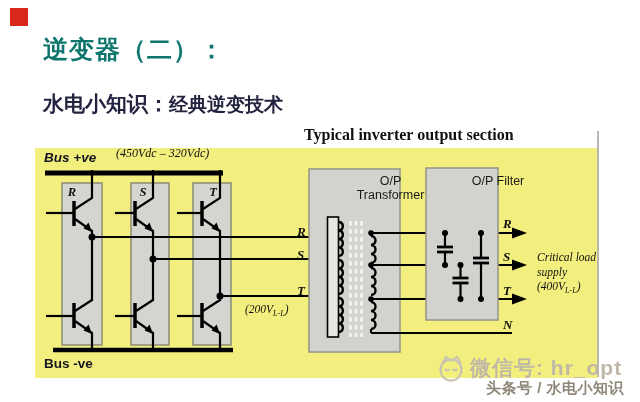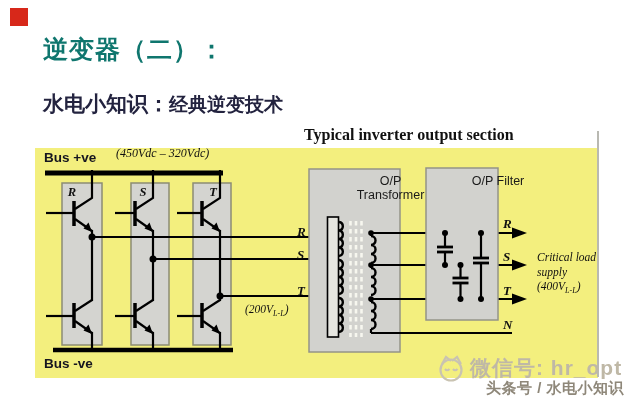--- a/index.html
+++ b/index.html
@@ -185,21 +185,21 @@
 
     <g stroke="#c9c3b2" stroke-width="2.2" fill="none" transform="translate(437,356)">
       <circle cx="14" cy="14" r="10.5"></circle>
       <polyline points="5,8 9,1 14,5"></polyline>
       <polyline points="15,5 20,1 24,8"></polyline>
       <path d="M8 13 q2 2.5 4.5 0"></path>
       <path d="M16 13 q2 2.5 4.5 0"></path>
     </g>
   </svg>
 
-  <div class="abs bus-label" style="left:44px;top:150px;">Bus +ve</div>
+  <div class="abs bus-label" style="left:44px;top:150px;font-style:italic;">Bus +ve</div>
   <div class="abs bus-label" style="left:44px;top:356px;">Bus -ve</div>
   <div class="abs ser-i" style="left:116px;top:146px;font-size:12px;">(450Vdc – 320Vdc)</div>
 
   <div class="abs tr-lab" style="left:64px;top:185px;">R</div>
   <div class="abs tr-lab" style="left:135px;top:185px;">S</div>
   <div class="abs tr-lab" style="left:205px;top:185px;">T</div>
 
   <div class="abs phase-lab" style="left:297px;top:224px;">R</div>
   <div class="abs phase-lab" style="left:297px;top:247px;">S</div>
   <div class="abs phase-lab" style="left:297px;top:283px;">T</div>

